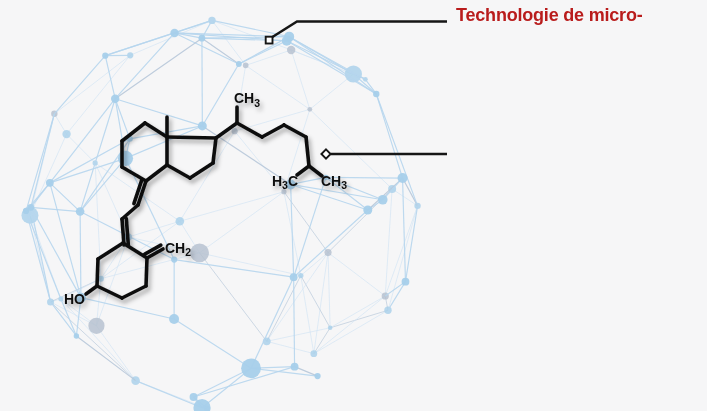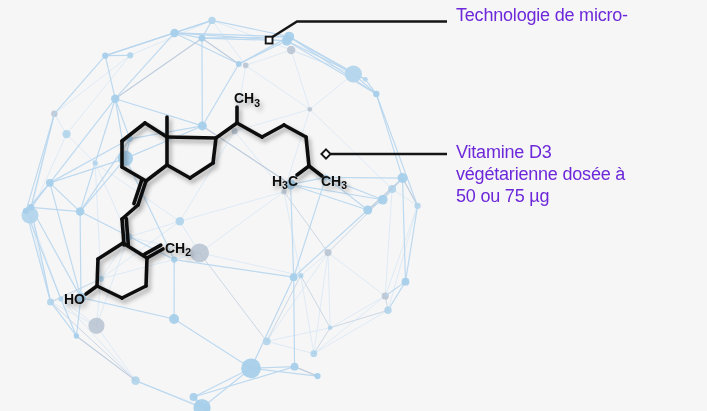--- a/index.html
+++ b/index.html
@@ -2,22 +2,22 @@
 <html><head>
 <meta charset="utf-8">
 <style>
   html,body{margin:0;padding:0;background:#f6f6f7;}
   .stage{
     position:relative;width:707px;height:411px;overflow:hidden;
     background:#f6f6f7;font-family:"Liberation Sans",sans-serif;
   }
   .stage svg{position:absolute;left:0;top:0;width:707px;height:411px;display:block;}
   .annotation{
-    position:absolute;font-weight:400;font-size:18px;line-height:22px;
-    color:#6d28d9;letter-spacing:-0.2px;white-space:nowrap;
+    position:absolute;font-weight:700;font-size:18px;line-height:22px;
+    color:#b91c1c;letter-spacing:-0.2px;white-space:nowrap;
   }
   .annotation span{display:block;}
   .ann-1{left:456px;top:4px;}
   .ann-2{left:456px;top:141px;}
 </style>
 </head>
 <body>
 
 <div class="stage">
 
@@ -309,18 +309,13 @@
       <path d="M272 37.2 L297 21.5 L447 21.5"></path>
       <rect x="265.7" y="36.7" width="6.8" height="6.8" fill="#ffffff" stroke-width="1.9"></rect>
       <path d="M330.5 154 L447 154"></path>
       <path d="M326 149.4 L330.6 154 L326 158.6 L321.4 154 Z" fill="#ffffff" stroke-width="1.9"></path>
     </g>
   </svg>
 
   <div class="annotation ann-1">
     <span>Technologie de micro-</span>
   </div>
-  <div class="annotation ann-2">
-    <span>Vitamine D3</span>
-    <span>végétarienne dosée à</span>
-    <span>50 ou 75 µg</span>
-  </div>
 </div>
 
 </body></html>

